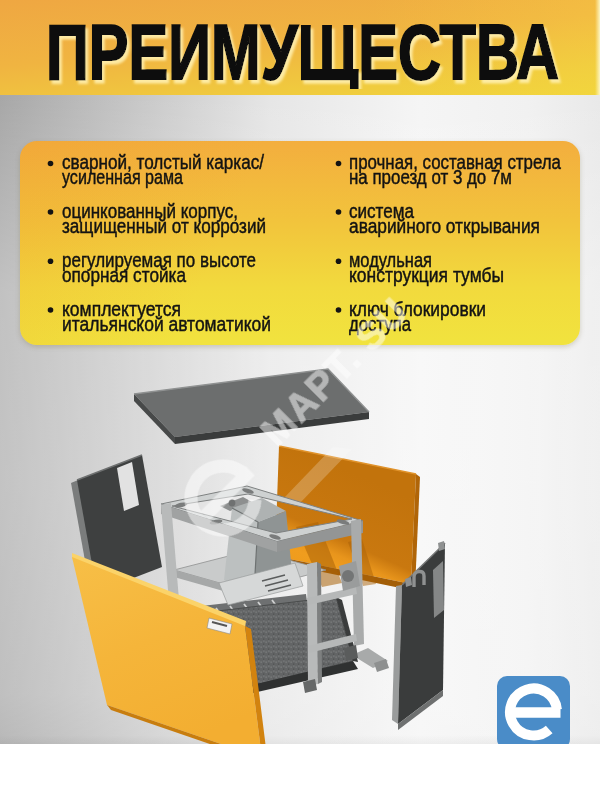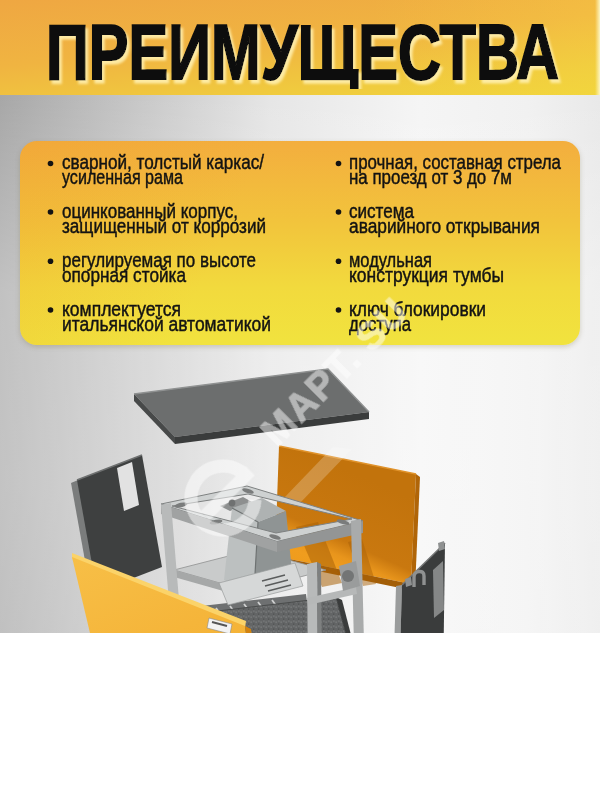--- a/index.html
+++ b/index.html
@@ -1,15 +1,15 @@
 <!DOCTYPE html>
 <html><head><meta charset="utf-8">
 <style>
 html,body{margin:0;padding:0}
-#page{position:relative;width:600px;height:633px;overflow:hidden;font-family:"Liberation Sans",sans-serif;background:#ececec}
+#page{position:relative;width:600px;height:744px;overflow:hidden;font-family:"Liberation Sans",sans-serif;background:#ececec}
 .abs{position:absolute}
 </style></head>
 <body>
 <div id="page">
 
 <div class="abs" style="left:0;top:95px;width:600px;height:705px;background:
  linear-gradient(to bottom, rgba(255,255,255,0) 0%, rgba(255,255,255,0.30) 28%, rgba(255,255,255,0.32) 55%, rgba(255,255,255,0.28) 85%, rgba(255,255,255,0.10) 100%),
  linear-gradient(to right, #a7a7a7 0%, #c6c6c6 22%, #e6e6e6 45%, #f5f5f5 70%, #f1f1f1 88%, #e9e9e9 100%);"></div>
 
 <div class="abs" style="left:0;top:735px;width:600px;height:56px;background:linear-gradient(to bottom, rgba(0,0,0,0) 0%, rgba(0,0,0,0.13) 55%, rgba(0,0,0,0.26) 100%);"></div>

